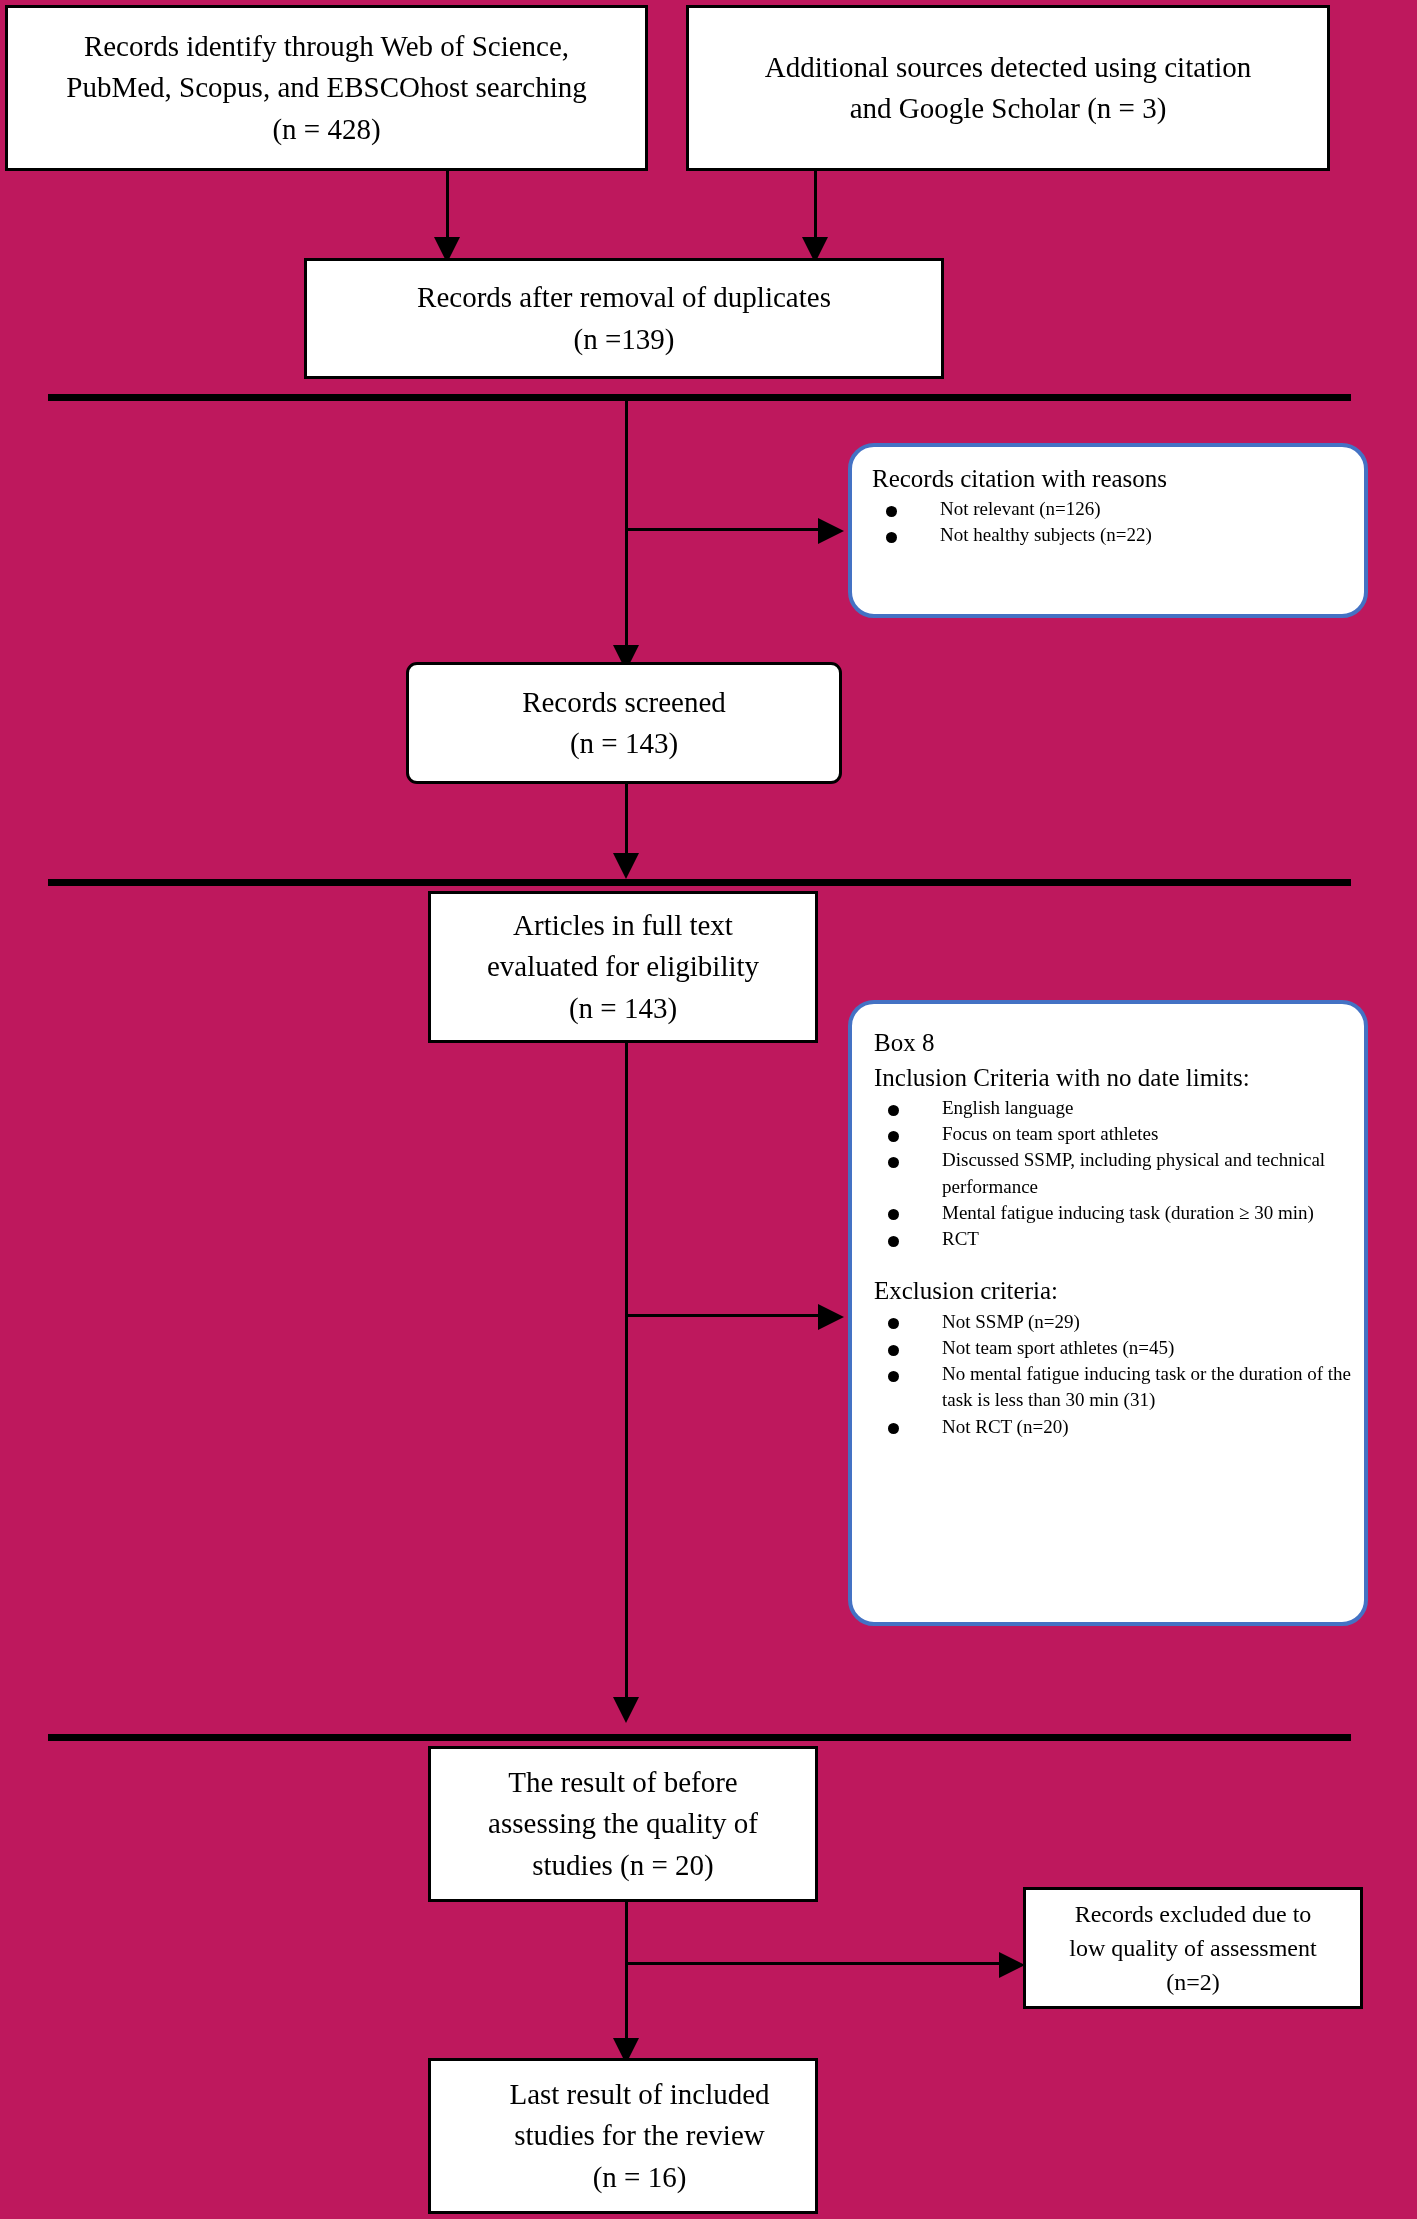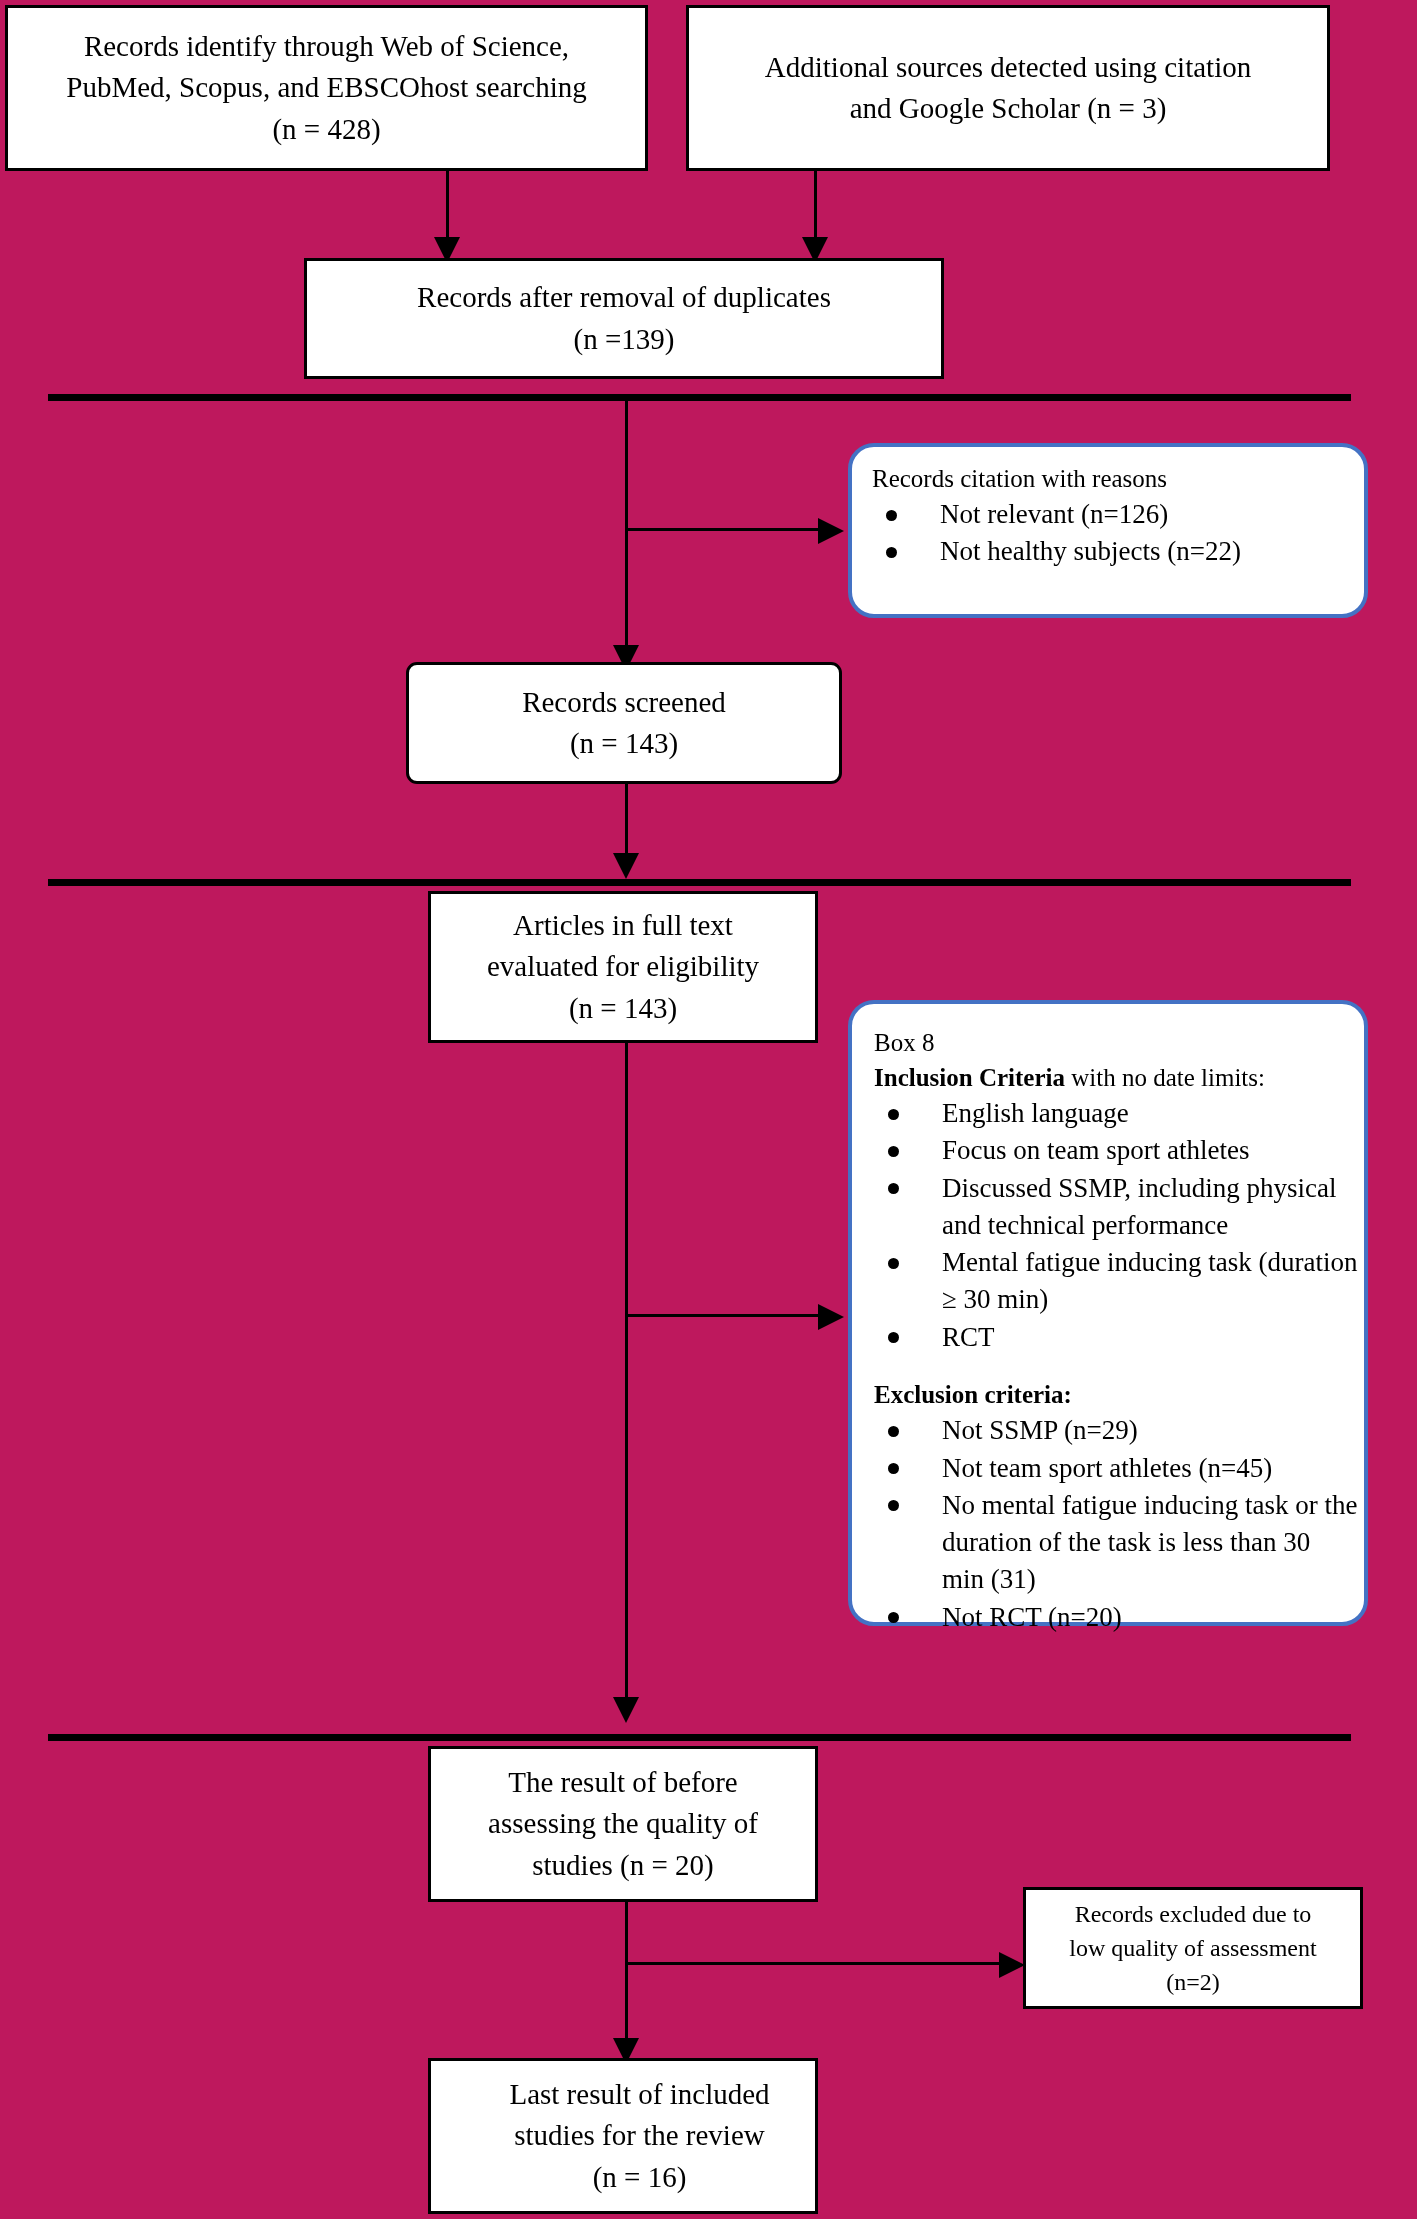--- a/index.html
+++ b/index.html
@@ -86,29 +86,29 @@
     box-sizing: border-box;
   }
   .crit-title {
     font-size: 25px;
     line-height: 1.38;
   }
   .crit-head {
     font-size: 25px;
     line-height: 1.38;
   }
-  .crit-head b { font-weight: bold; }
+  .crit-head b { font-weight: normal; }
   ul.crit-list {
     list-style: none;
     margin: 0;
     padding: 0;
   }
   ul.crit-list li {
     position: relative;
-    font-size: 27px;
+    font-size: 19px;
     line-height: 1.38;
     padding-left: 68px;
     margin: 0;
   }
   ul.crit-list li .bullet {
     position: absolute;
     left: 14px;
     top: 0.50em;
     width: 11px;
     height: 11px;

